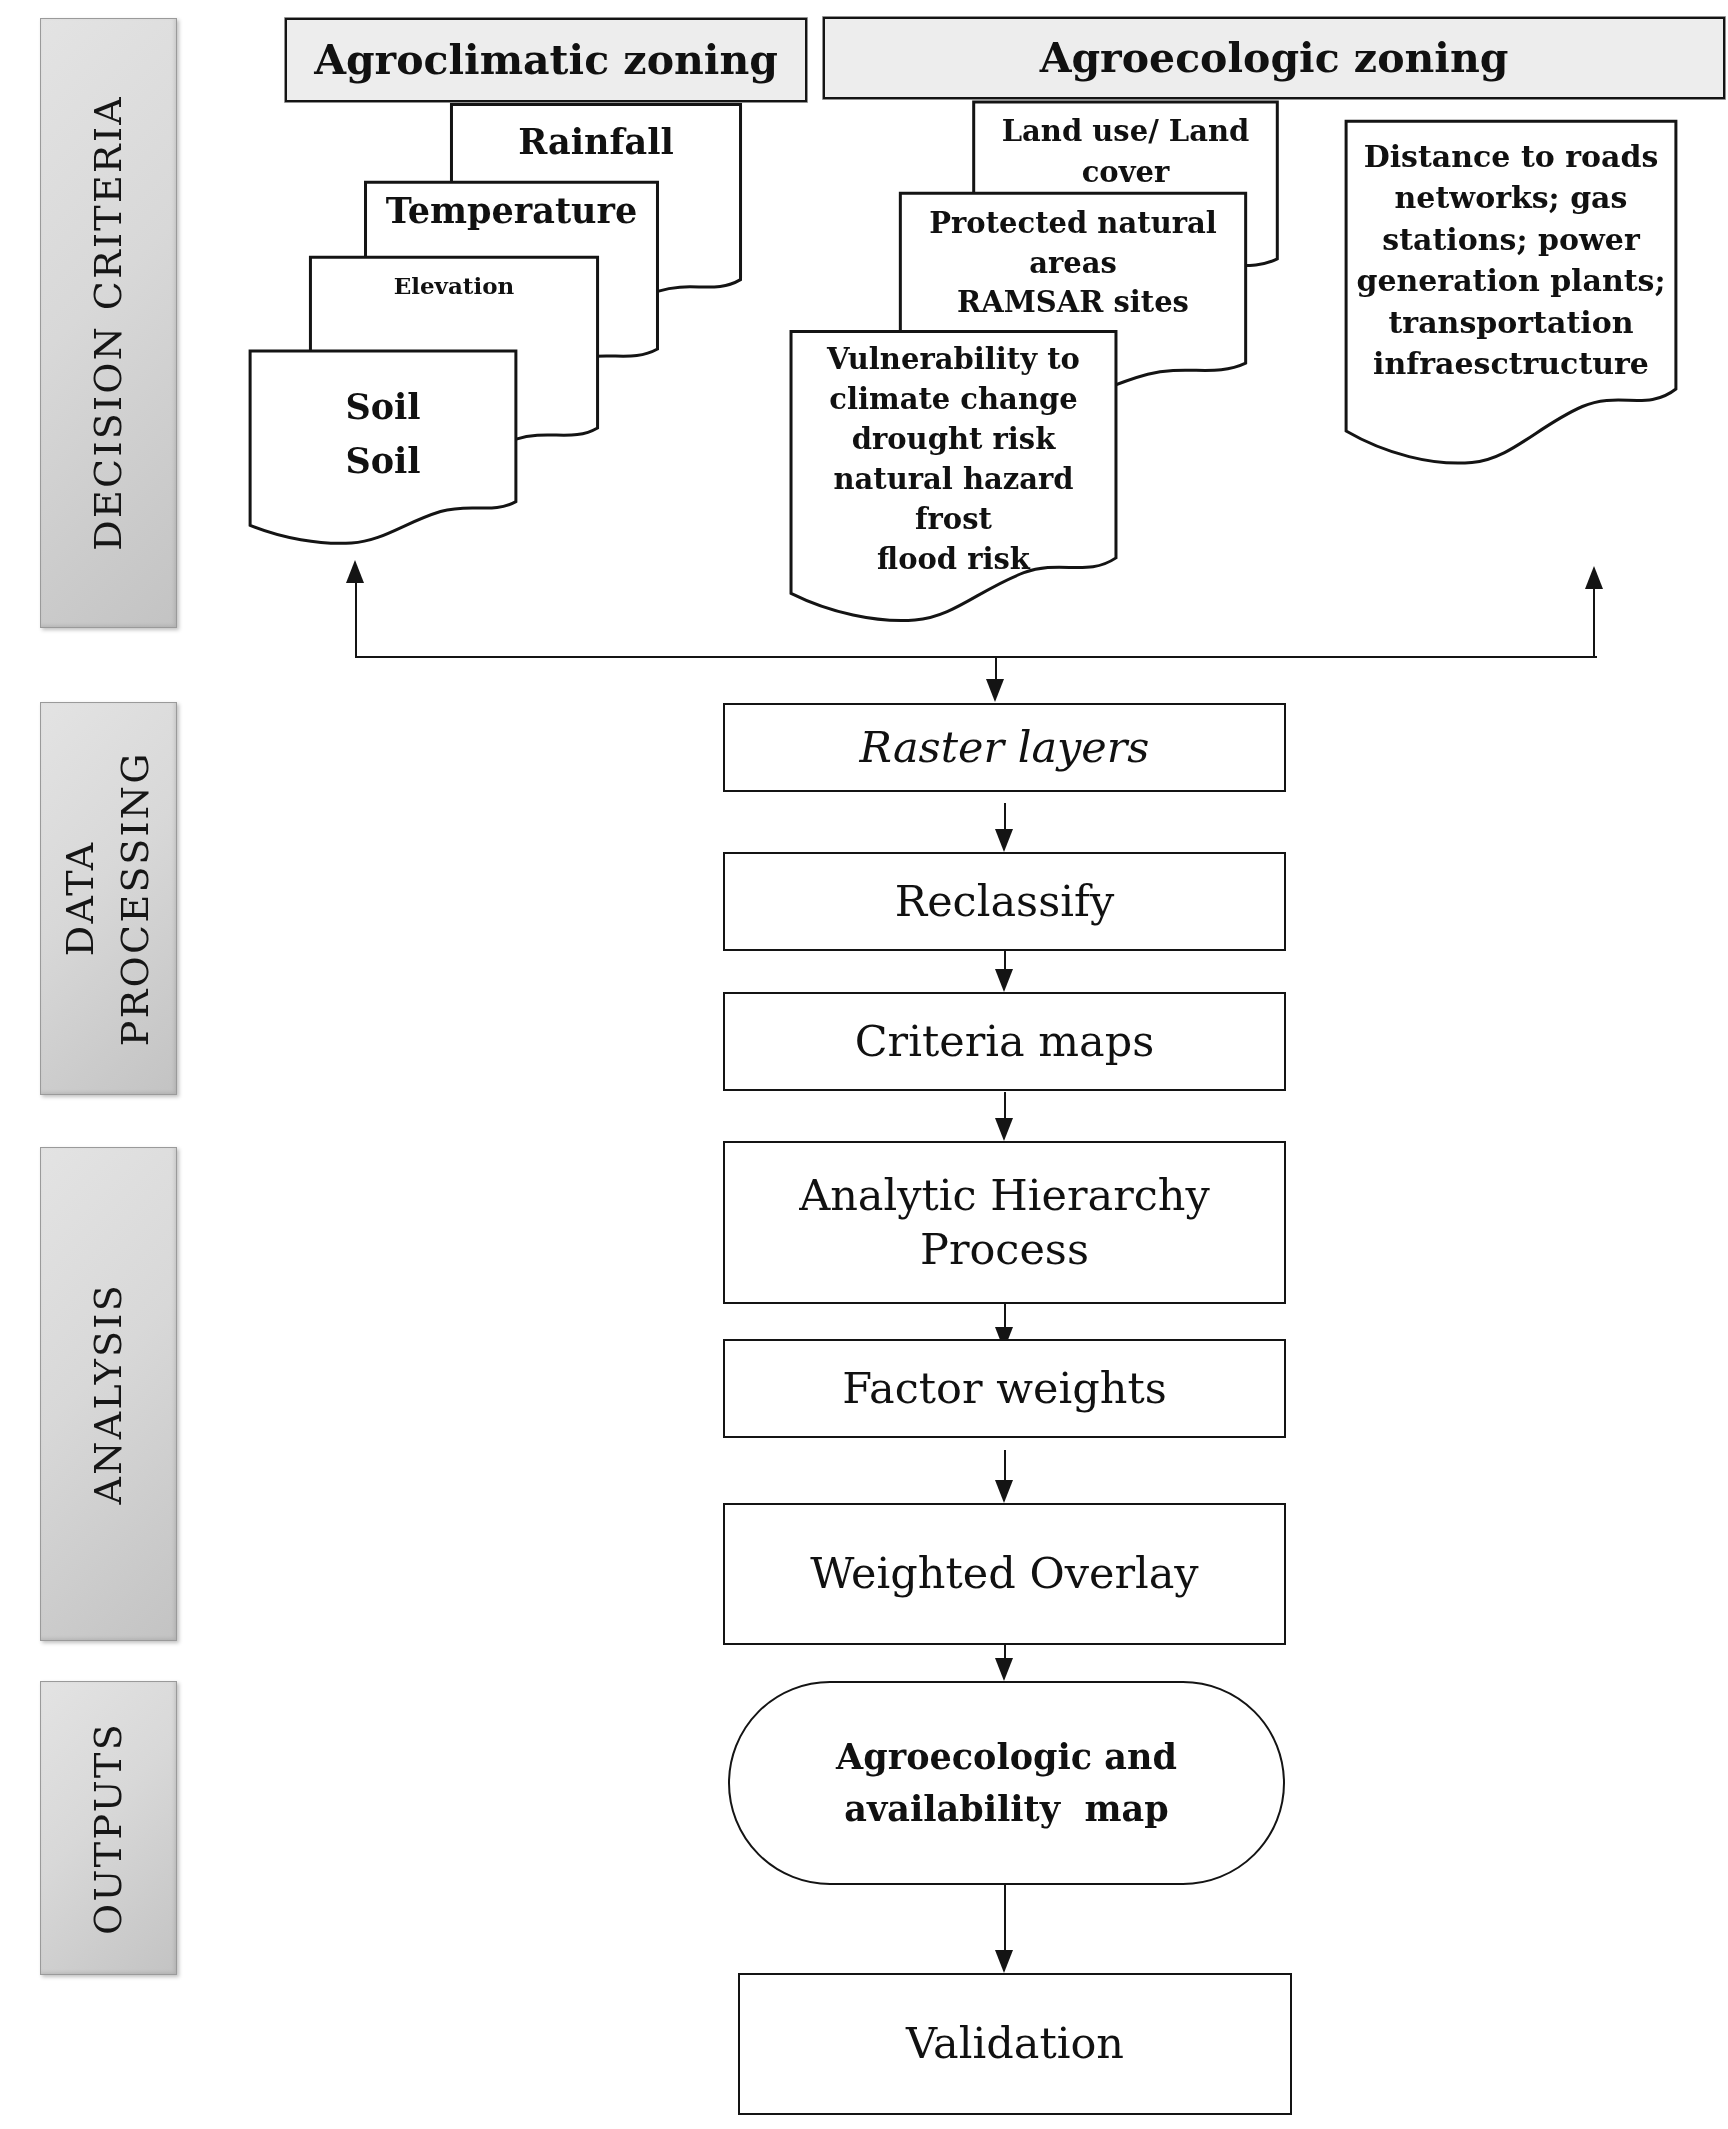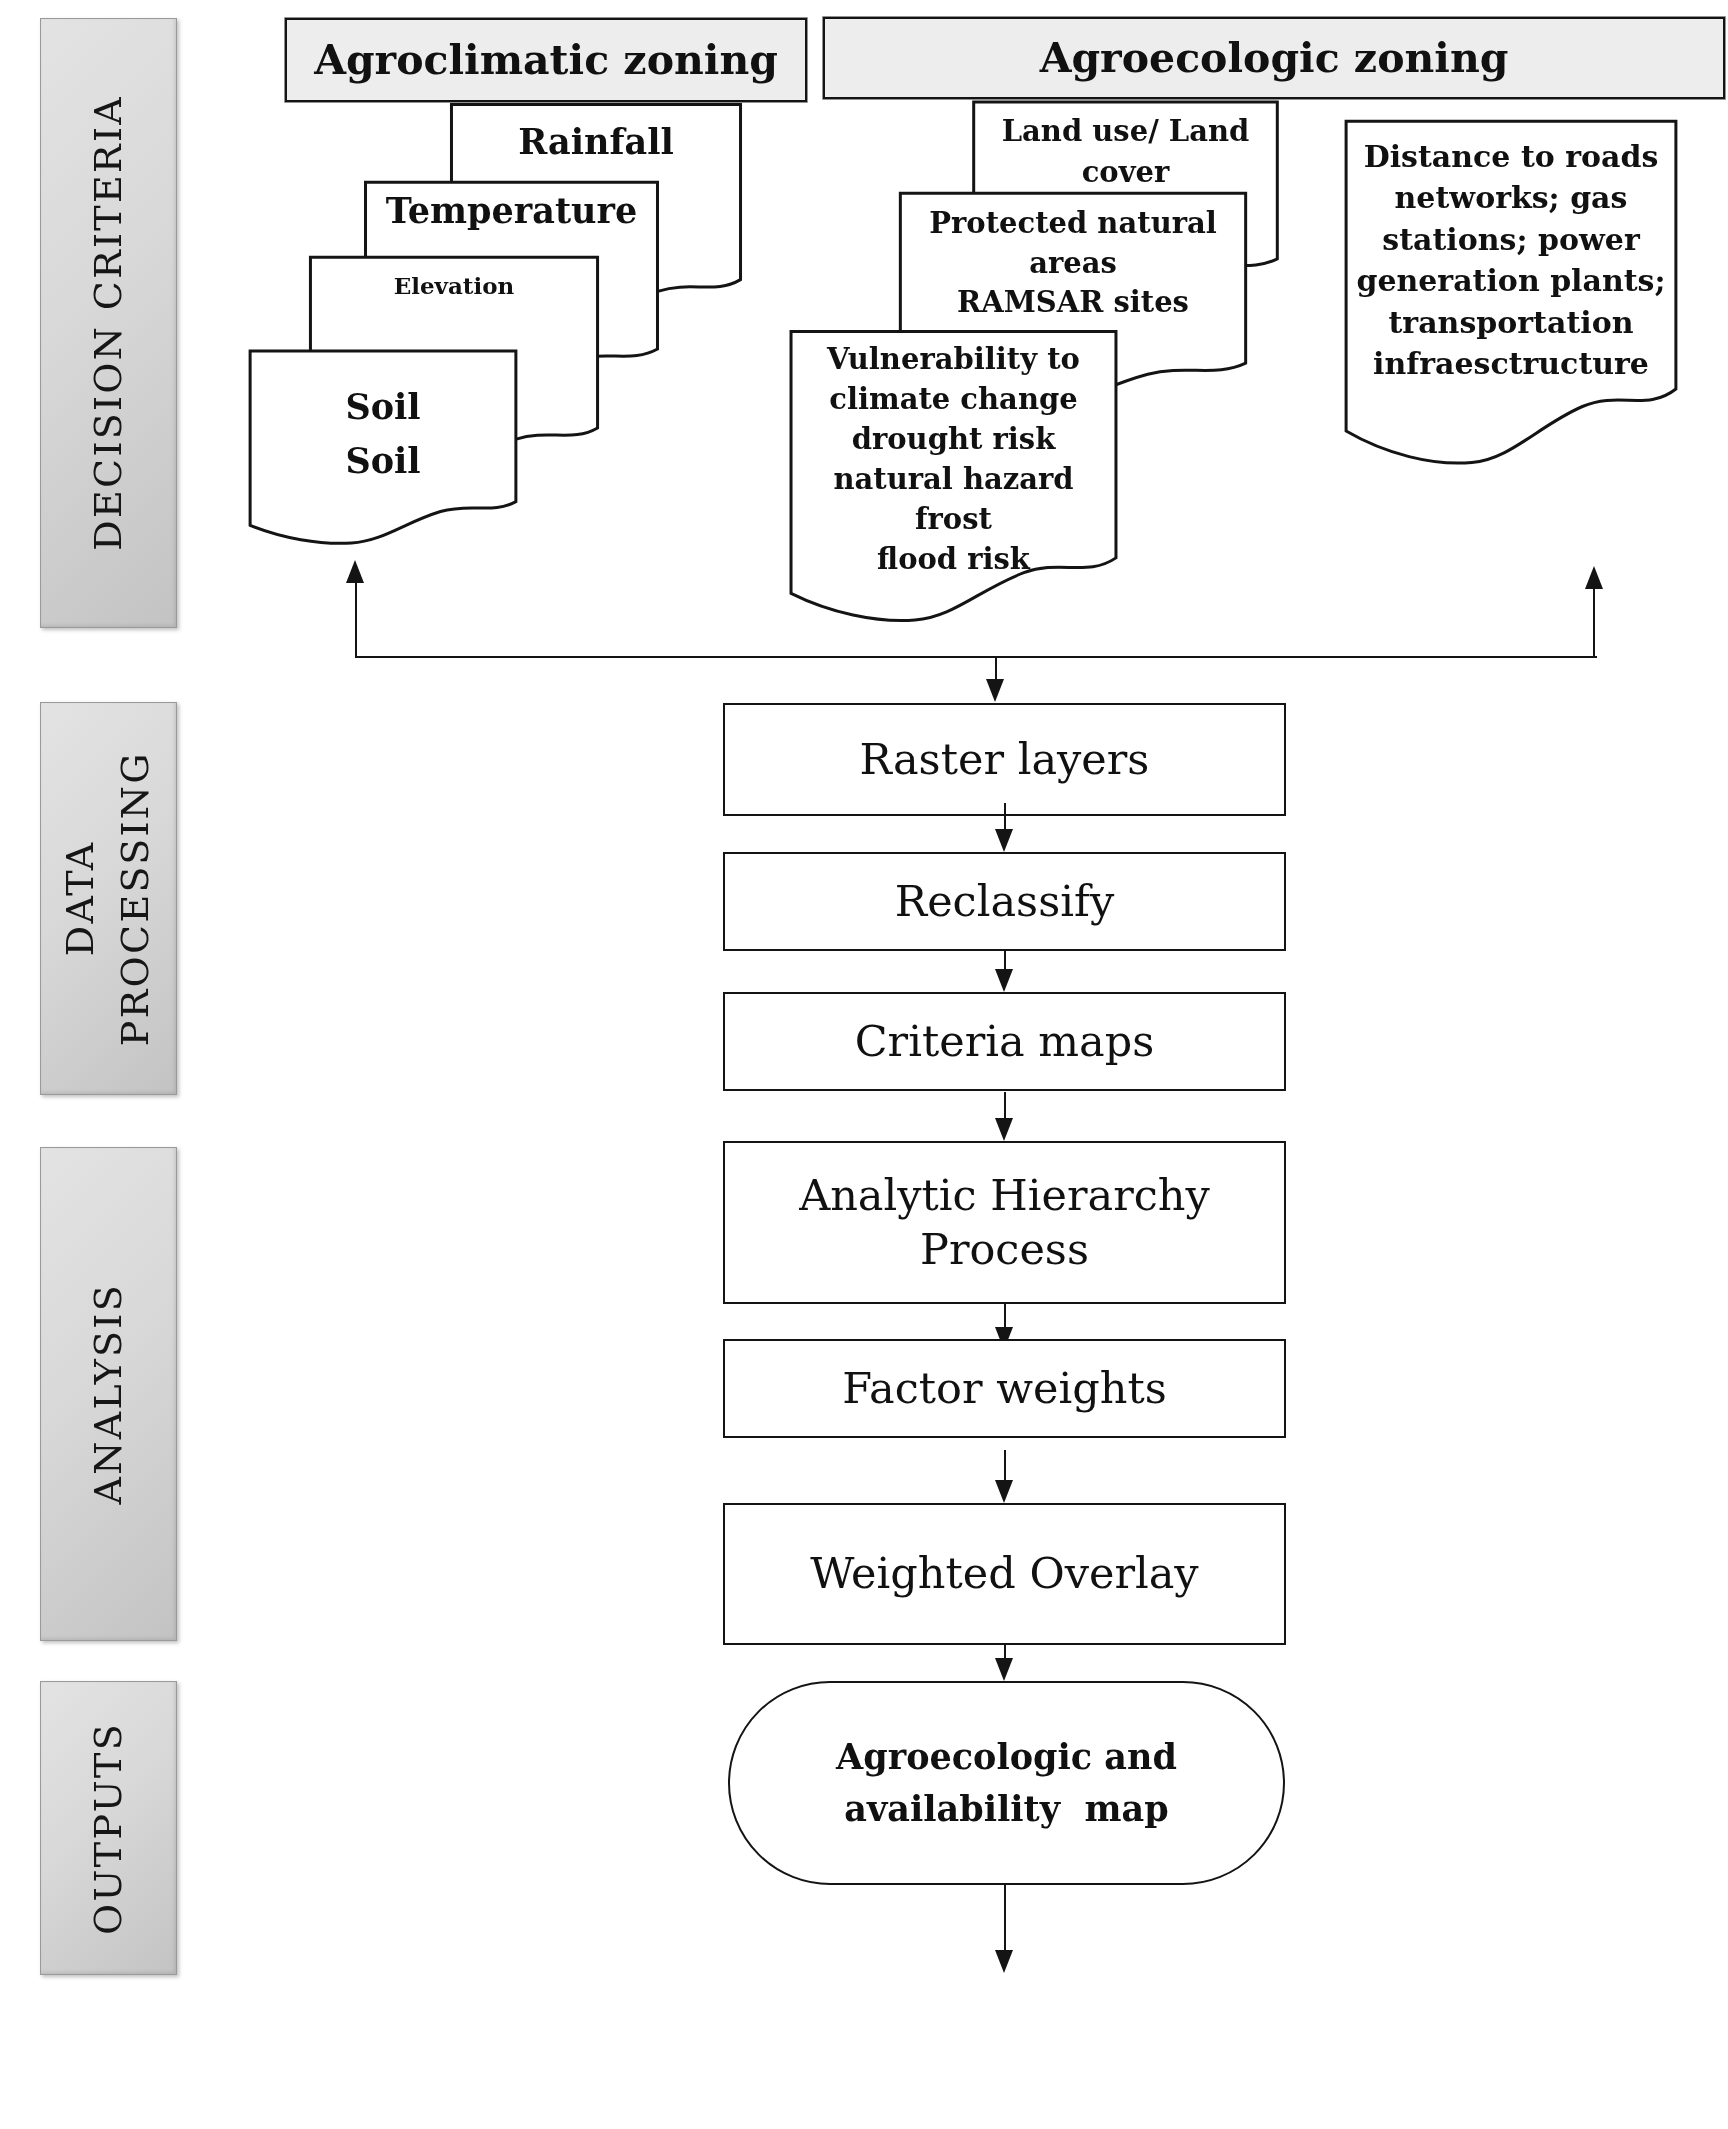--- a/index.html
+++ b/index.html
@@ -192,21 +192,21 @@
 
   <div class="vline" style="left:355px;top:582px;height:76px;"></div>
   <div class="ahead-up" style="left:346px;top:560px;"></div>
 
   <div class="vline" style="left:1593px;top:587px;height:71px;"></div>
   <div class="ahead-up" style="left:1585px;top:566px;"></div>
 
   <div class="vline" style="left:995px;top:658px;height:22px;"></div>
   <div class="ahead-down" style="left:986px;top:679px;"></div>
 
-  <div class="pbox" style="top:703px;height:113px;">
+  <div class="pbox" style="top:703px;height:89px;font-style:italic;">
     <div>Raster layers</div>
   </div>
 
   <div class="vline" style="left:1004px;top:803px;height:27.5px;"></div>
   <div class="ahead-down" style="left:995px;top:829px;"></div>
 
   <div class="pbox" style="top:852px;height:99px;">
     <div>Reclassify</div>
   </div>
 
@@ -243,15 +243,18 @@
   <div class="ahead-down" style="left:995px;top:1658px;"></div>
 
   <div class="stadium" style="left:728px;top:1681px;width:557px;height:204px;">
     <div class="pre">Agroecologic and</div>
     <div class="pre">availability  map</div>
   </div>
 
   <div class="vline" style="left:1004px;top:1885px;height:66px;"></div>
   <div class="ahead-down" style="left:995px;top:1950px;"></div>
 
+  <div class="pbox" style="left:738px;top:1973px;width:554px;height:142px;">
+    <div>Validation</div>
+  </div>
 
 </div>
 
 
 </body></html>

